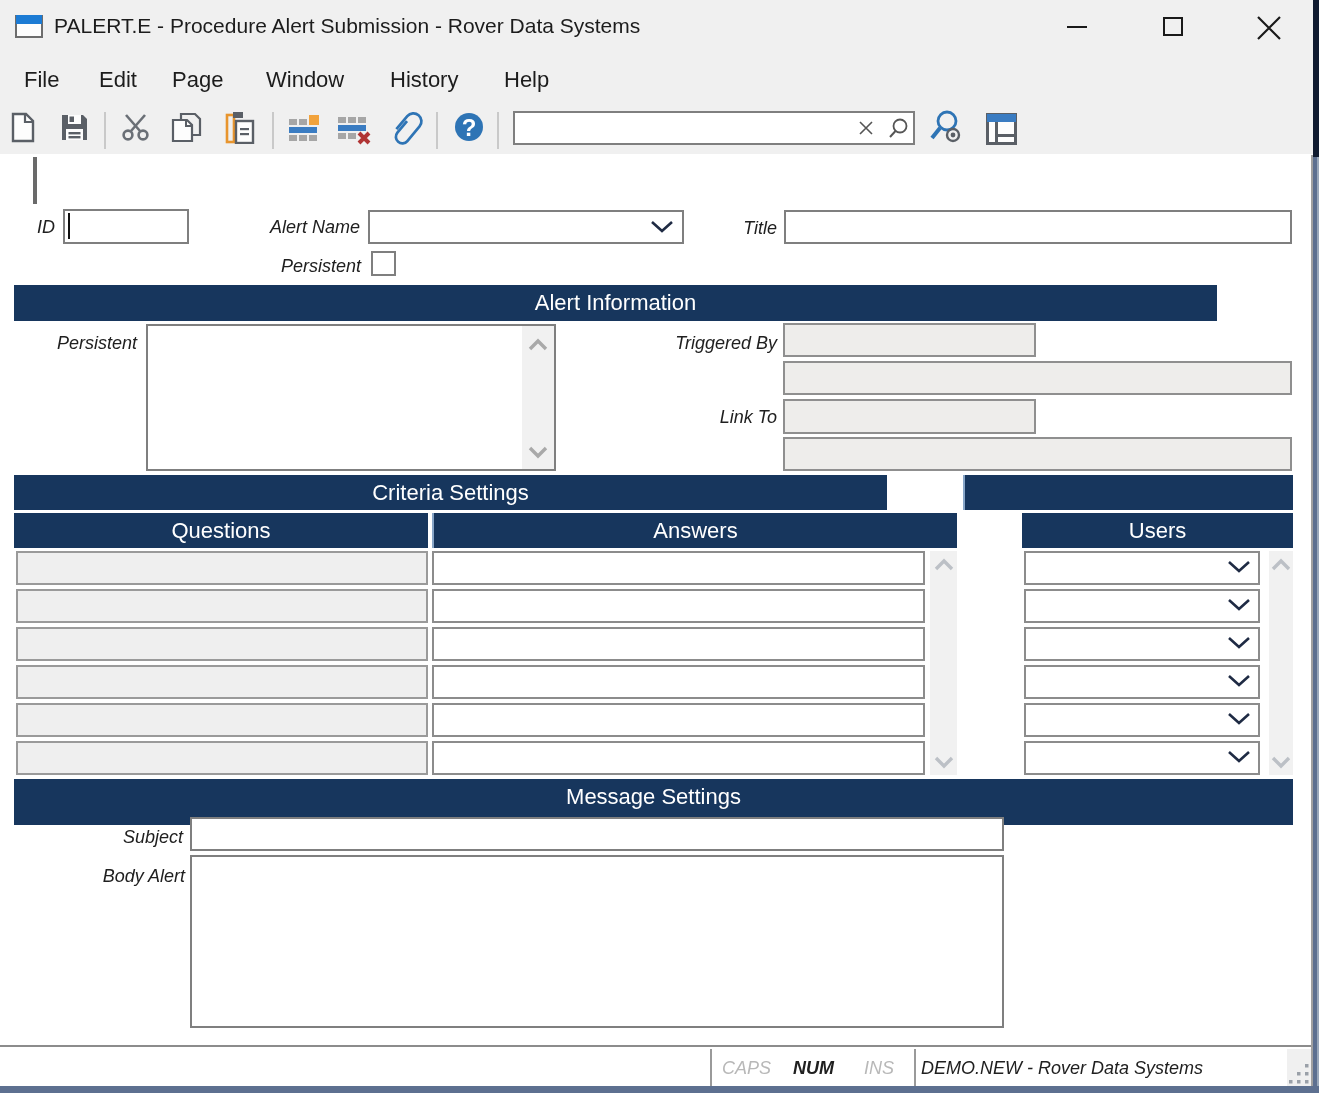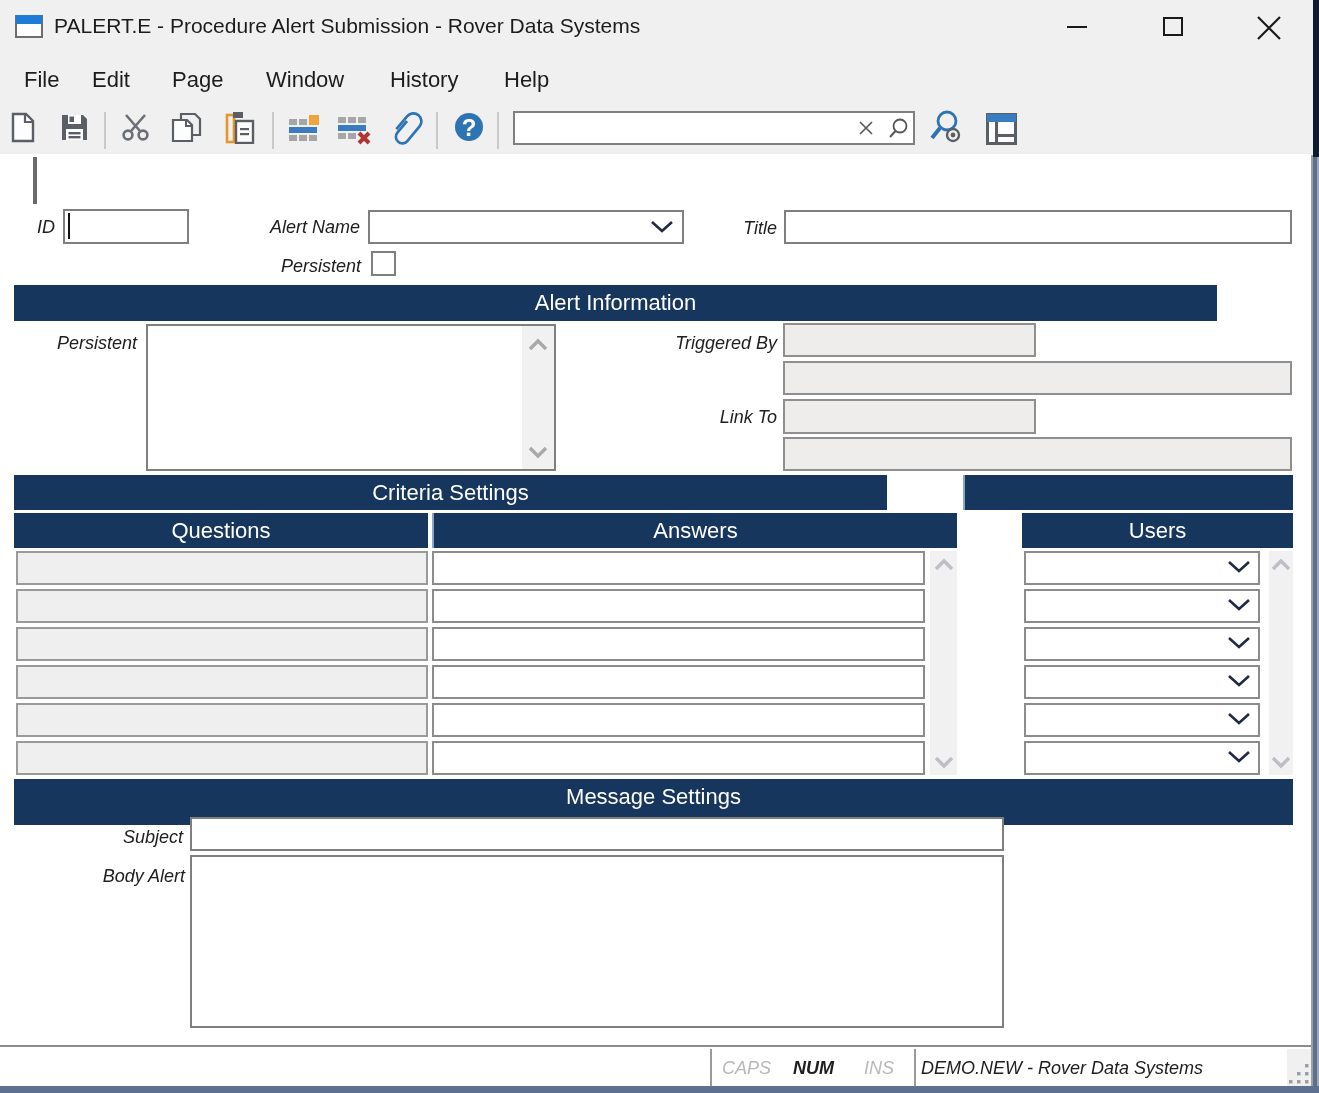--- a/index.html
+++ b/index.html
@@ -25,21 +25,21 @@
   <div class="abs" style="left:16px;top:15px;width:26px;height:9px;background:#1c7bd4;"></div>
   <div class="abs" style="left:54px;top:14px;font-size:21px;color:#1c1c1c;line-height:24px;white-space:nowrap;">PALERT.E - Procedure Alert Submission - Rover Data Systems</div>
 
   <div class="abs" style="left:1067px;top:26px;width:20px;height:2px;background:#1a1a1a;"></div>
   <div class="abs" style="left:1163px;top:17px;width:20px;height:19px;border:2px solid #1a1a1a;box-sizing:border-box;"></div>
   <svg class="abs" style="left:1256px;top:15px;" width="26" height="26">
     <path d="M2 2 L24 24 M24 2 L2 24" stroke="#1a1a1a" stroke-width="2.2" fill="none"></path>
   </svg>
 
   <div class="menu" style="left:24px;">File</div>
-  <div class="menu" style="left:92px;">Edit</div>
+  <div class="menu" style="left:99px;">Edit</div>
   <div class="menu" style="left:172px;">Page</div>
   <div class="menu" style="left:266px;">Window</div>
   <div class="menu" style="left:390px;">History</div>
   <div class="menu" style="left:504px;">Help</div>
 
   <svg class="abs" style="left:11px;top:112px;" width="26" height="31">
     <path d="M2 2 L15 2 L22 9 L22 29 L2 29 Z" fill="#fdfdfd" stroke="#5a5f66" stroke-width="2.4"></path>
     <path d="M14 2 L14 10 L22 10" fill="none" stroke="#5a5f66" stroke-width="2.2"></path>
   </svg>
 

